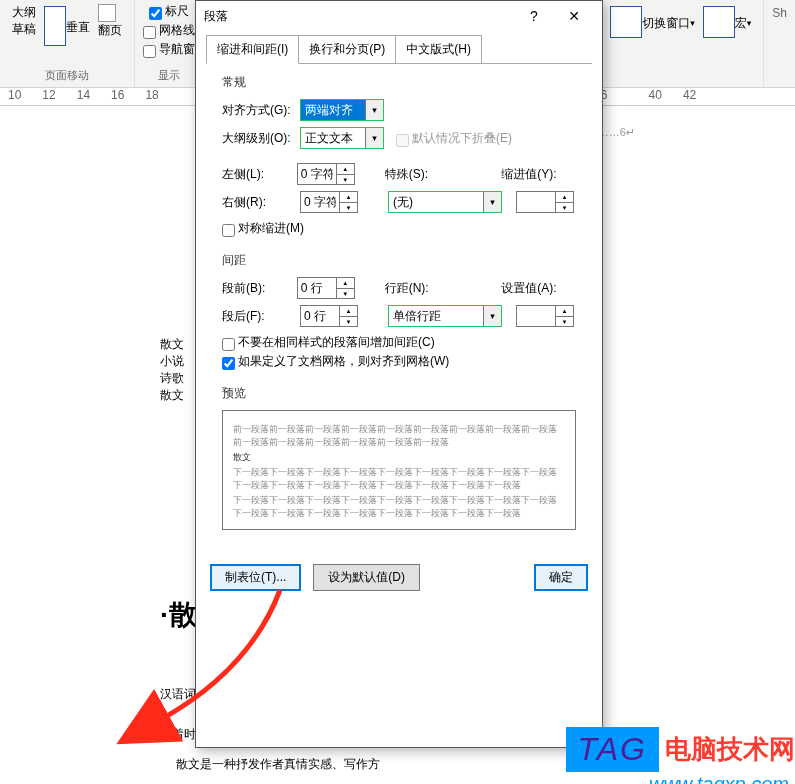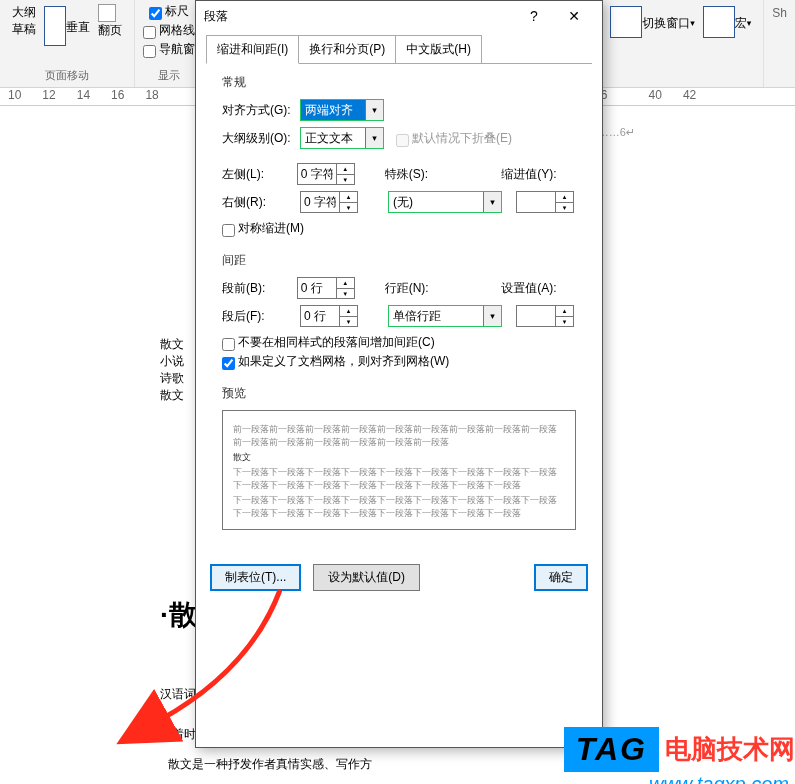--- a/index.html
+++ b/index.html
@@ -36,21 +36,21 @@
 .spn .ud{width:18px;border-left:1px solid #767676;display:flex;flex-direction:column}
 .spn .ud div{flex:1;text-align:center;font-size:7px;line-height:9px;border-bottom:1px solid #767676;cursor:pointer}
 .spn .ud div:last-child{border:0}
 .prev{border:1px solid #767676;height:120px;padding:10px;overflow:hidden}
 .prev .t{font-size:9px;color:#888;margin:2px 0}
 .dlg-btns{display:flex;padding:10px 14px;gap:12px;align-items:center}
 .btn{border:1px solid #767676;background:#e1e1e1;padding:4px 14px;cursor:pointer}
 .btn.hl{border:2px solid #0078d7;background:#e5f1fb;padding:3px 13px}
 .arrow{position:absolute;z-index:20;pointer-events:none}
 .tag{position:absolute;right:0;bottom:12px;z-index:30;display:flex;align-items:center}
-.tag .box{background:#0099ff;color:#000000;font-size:32px;font-weight:bold;padding:4px 12px;font-style:italic;letter-spacing:2px}
+.tag .box{background:#0099ff;color:#4c1d95;font-size:32px;font-weight:normal;padding:4px 12px;font-style:italic;letter-spacing:2px}
 .tag .txt{color:#ff3b30;font-size:26px;font-weight:bold;margin-left:6px}
 .tag .url{color:#0099ff;font-size:20px;position:absolute;right:6px;bottom:-24px;font-style:italic}
 </style>
 </head>
 <body>
 
 <div class="ribbon">
  <div class="rgrp">
   <div style="display:flex;align-items:flex-start">
    <div style="padding:2px 4px">
@@ -122,21 +122,21 @@
  <div style="text-align:right;color:#999;font-size:11px">…………………6↵</div>
  <div style="position:absolute;left:160px;top:230px">
   <div>散文</div>
   <div>小说</div>
   <div>诗歌</div>
   <div>散文</div>
  </div>
  <div style="position:absolute;left:160px;top:490px;font-size:28px;font-weight:bold">·散</div>
  <div style="position:absolute;left:160px;top:580px">汉语词</div>
  <div style="position:absolute;left:160px;top:620px">随着时</div>
- <div style="position:absolute;left:168px;top:650px">散文是一种抒发作者真情实感、写作方</div>
+ <div style="position:absolute;left:176px;top:650px">散文是一种抒发作者真情实感、写作方</div>
 </div>
 
 <div class="dlg">
  <div class="dlg-title">
   <span class="t">段落</span>
   <span class="x">?</span>
   <span class="x">✕</span>
  </div>
  <div class="tabs">
   <div class="tab act">缩进和间距(I)</div>

